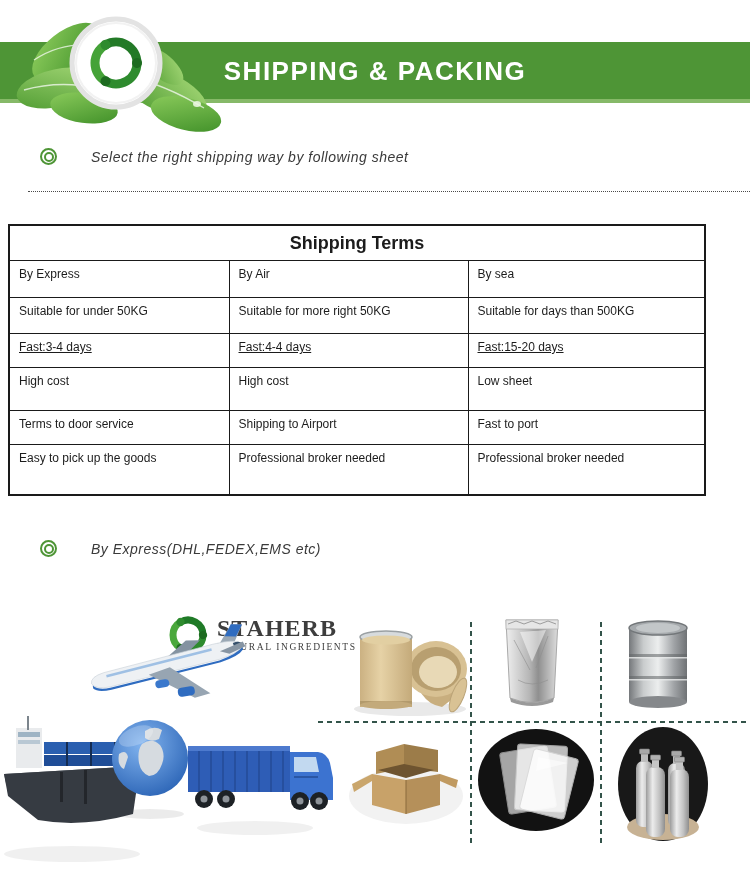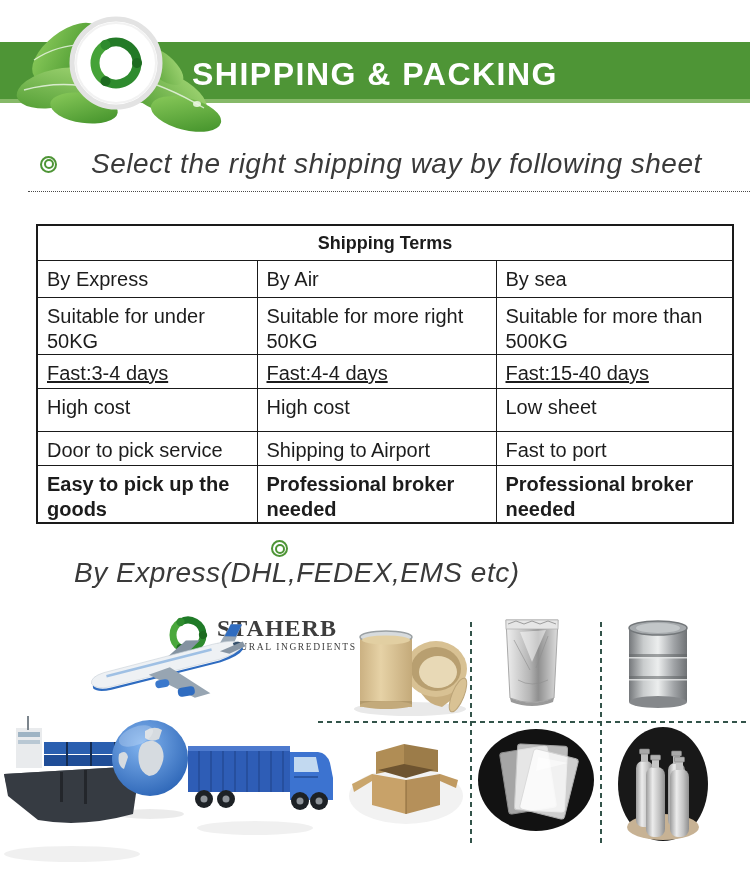--- a/index.html
+++ b/index.html
@@ -3,48 +3,48 @@
 <meta charset="utf-8">
 <style>
   html,body{margin:0;padding:0;background:#ffffff;}
   .page{position:relative;width:750px;height:880px;background:#fff;overflow:hidden;
         font-family:"Liberation Sans","DejaVu Sans",sans-serif;}
 
   
   .banner{position:absolute;left:0;top:42px;width:750px;height:57px;
           background:var(--banner-green,#4e9536);border-bottom:4px solid var(--banner-border,#86b968);}
   .banner-title{position:absolute;left:0;right:0;top:14px;text-align:center;
-          color:#ffffff;font-size:32px;font-weight:bold;letter-spacing:1.5px;}
+          color:#ffffff;font-size:26px;font-weight:bold;letter-spacing:1.5px;}
 
   .leaf-logo{position:absolute;left:14px;top:0px;}
 
   
   .heading{position:absolute;display:flex;align-items:center;}
   .heading-1{left:40px;top:148px;}
-  .heading-2{left:40px;top:540px;flex-direction:column;}
+  .heading-2{left:40px;top:540px;}
   .bullet{width:13px;height:13px;border:2px solid var(--bullet-green,#4e9536);border-radius:50%;
           display:flex;align-items:center;justify-content:center;flex:0 0 auto;}
   .bullet-inner{width:6px;height:6px;border:2px solid var(--bullet-green,#4e9536);border-radius:50%;}
-  .heading-text{margin-left:34px;font-style:italic;font-size:28px;color:#3a3a3a;letter-spacing:.5px;}
+  .heading-text{margin-left:34px;font-style:italic;font-size:14px;color:#3a3a3a;letter-spacing:.5px;}
 
   .dotted-sep{position:absolute;left:28px;top:191px;width:722px;height:0;
           border-top:1px dotted #4a4a4a;}
 
   
-  .ship-table{position:absolute;left:36px;top:224px;width:696px;border-collapse:collapse;
+  .ship-table{position:absolute;left:8px;top:224px;width:696px;border-collapse:collapse;
           table-layout:fixed;padding-left:20px;}
   .ship-table td{border:1px solid var(--table-border,#1a1a1a);padding:6px 4px 0 9px;
-          vertical-align:top;font-size:20px;color:#1c1c1c;line-height:1.25;overflow:hidden;}
+          vertical-align:top;font-size:12px;color:#1c1c1c;line-height:1.25;overflow:hidden;}
   .ship-table{border:2px solid var(--table-border,#1a1a1a);}
   .c1{width:220px;}.c2{width:239px;}.c3{width:237px;}
   .r-title td{height:34px;text-align:center;vertical-align:middle;
           font-size:18px;font-weight:600;padding:0;}
   .r-head td{height:30px;}
   .r1 td{height:29px;margin-left:12px;}.r2 td{height:27px;text-decoration:underline;}.r3 td{height:36px;}
-  .r4 td{height:27px;}.r5 td{height:43px;font-weight:bold;}
+  .r4 td{height:27px;}.r5 td{height:43px;}
 
   
   .staherb{position:absolute;left:165px;top:610px;display:flex;align-items:center;font-family:Liberation Serif, serif;}
   .staherb-text{margin-left:6px;}
   .staherb-name{font-size:24px;font-weight:bold;color:#3d3d3d;letter-spacing:1px;line-height:1;}
   .staherb-tag{font-size:9.5px;color:#3d3d3d;letter-spacing:1.6px;margin-top:2px;}
 
   .transport{position:absolute;left:0px;top:616px;}
 
   
@@ -128,34 +128,34 @@
         <td colspan="3">Shipping Terms</td>
       </tr>
       <tr class="r-head">
         <td>By Express</td>
         <td>By Air</td>
         <td>By sea</td>
       </tr>
       <tr class="r1">
         <td>Suitable for under 50KG</td>
         <td>Suitable for more right 50KG</td>
-        <td>Suitable for more than 500KG</td>
+        <td>Suitable for days than 500KG</td>
       </tr>
       <tr class="r2">
         <td>Fast:3-4 days</td>
         <td>Fast:4-4 days</td>
-        <td>Fast:15-40 days</td>
+        <td>Fast:15-20 days</td>
       </tr>
       <tr class="r3">
         <td>High cost</td>
         <td>High cost</td>
         <td>Low sheet</td>
       </tr>
       <tr class="r4">
-        <td>Door to pick service</td>
+        <td>Terms to door service</td>
         <td>Shipping to Airport</td>
         <td>Fast to port</td>
       </tr>
       <tr class="r5">
         <td>Easy to pick up the goods</td>
         <td>Professional broker needed</td>
         <td>Professional broker needed</td>
       </tr>
     </tbody>
   </table>

